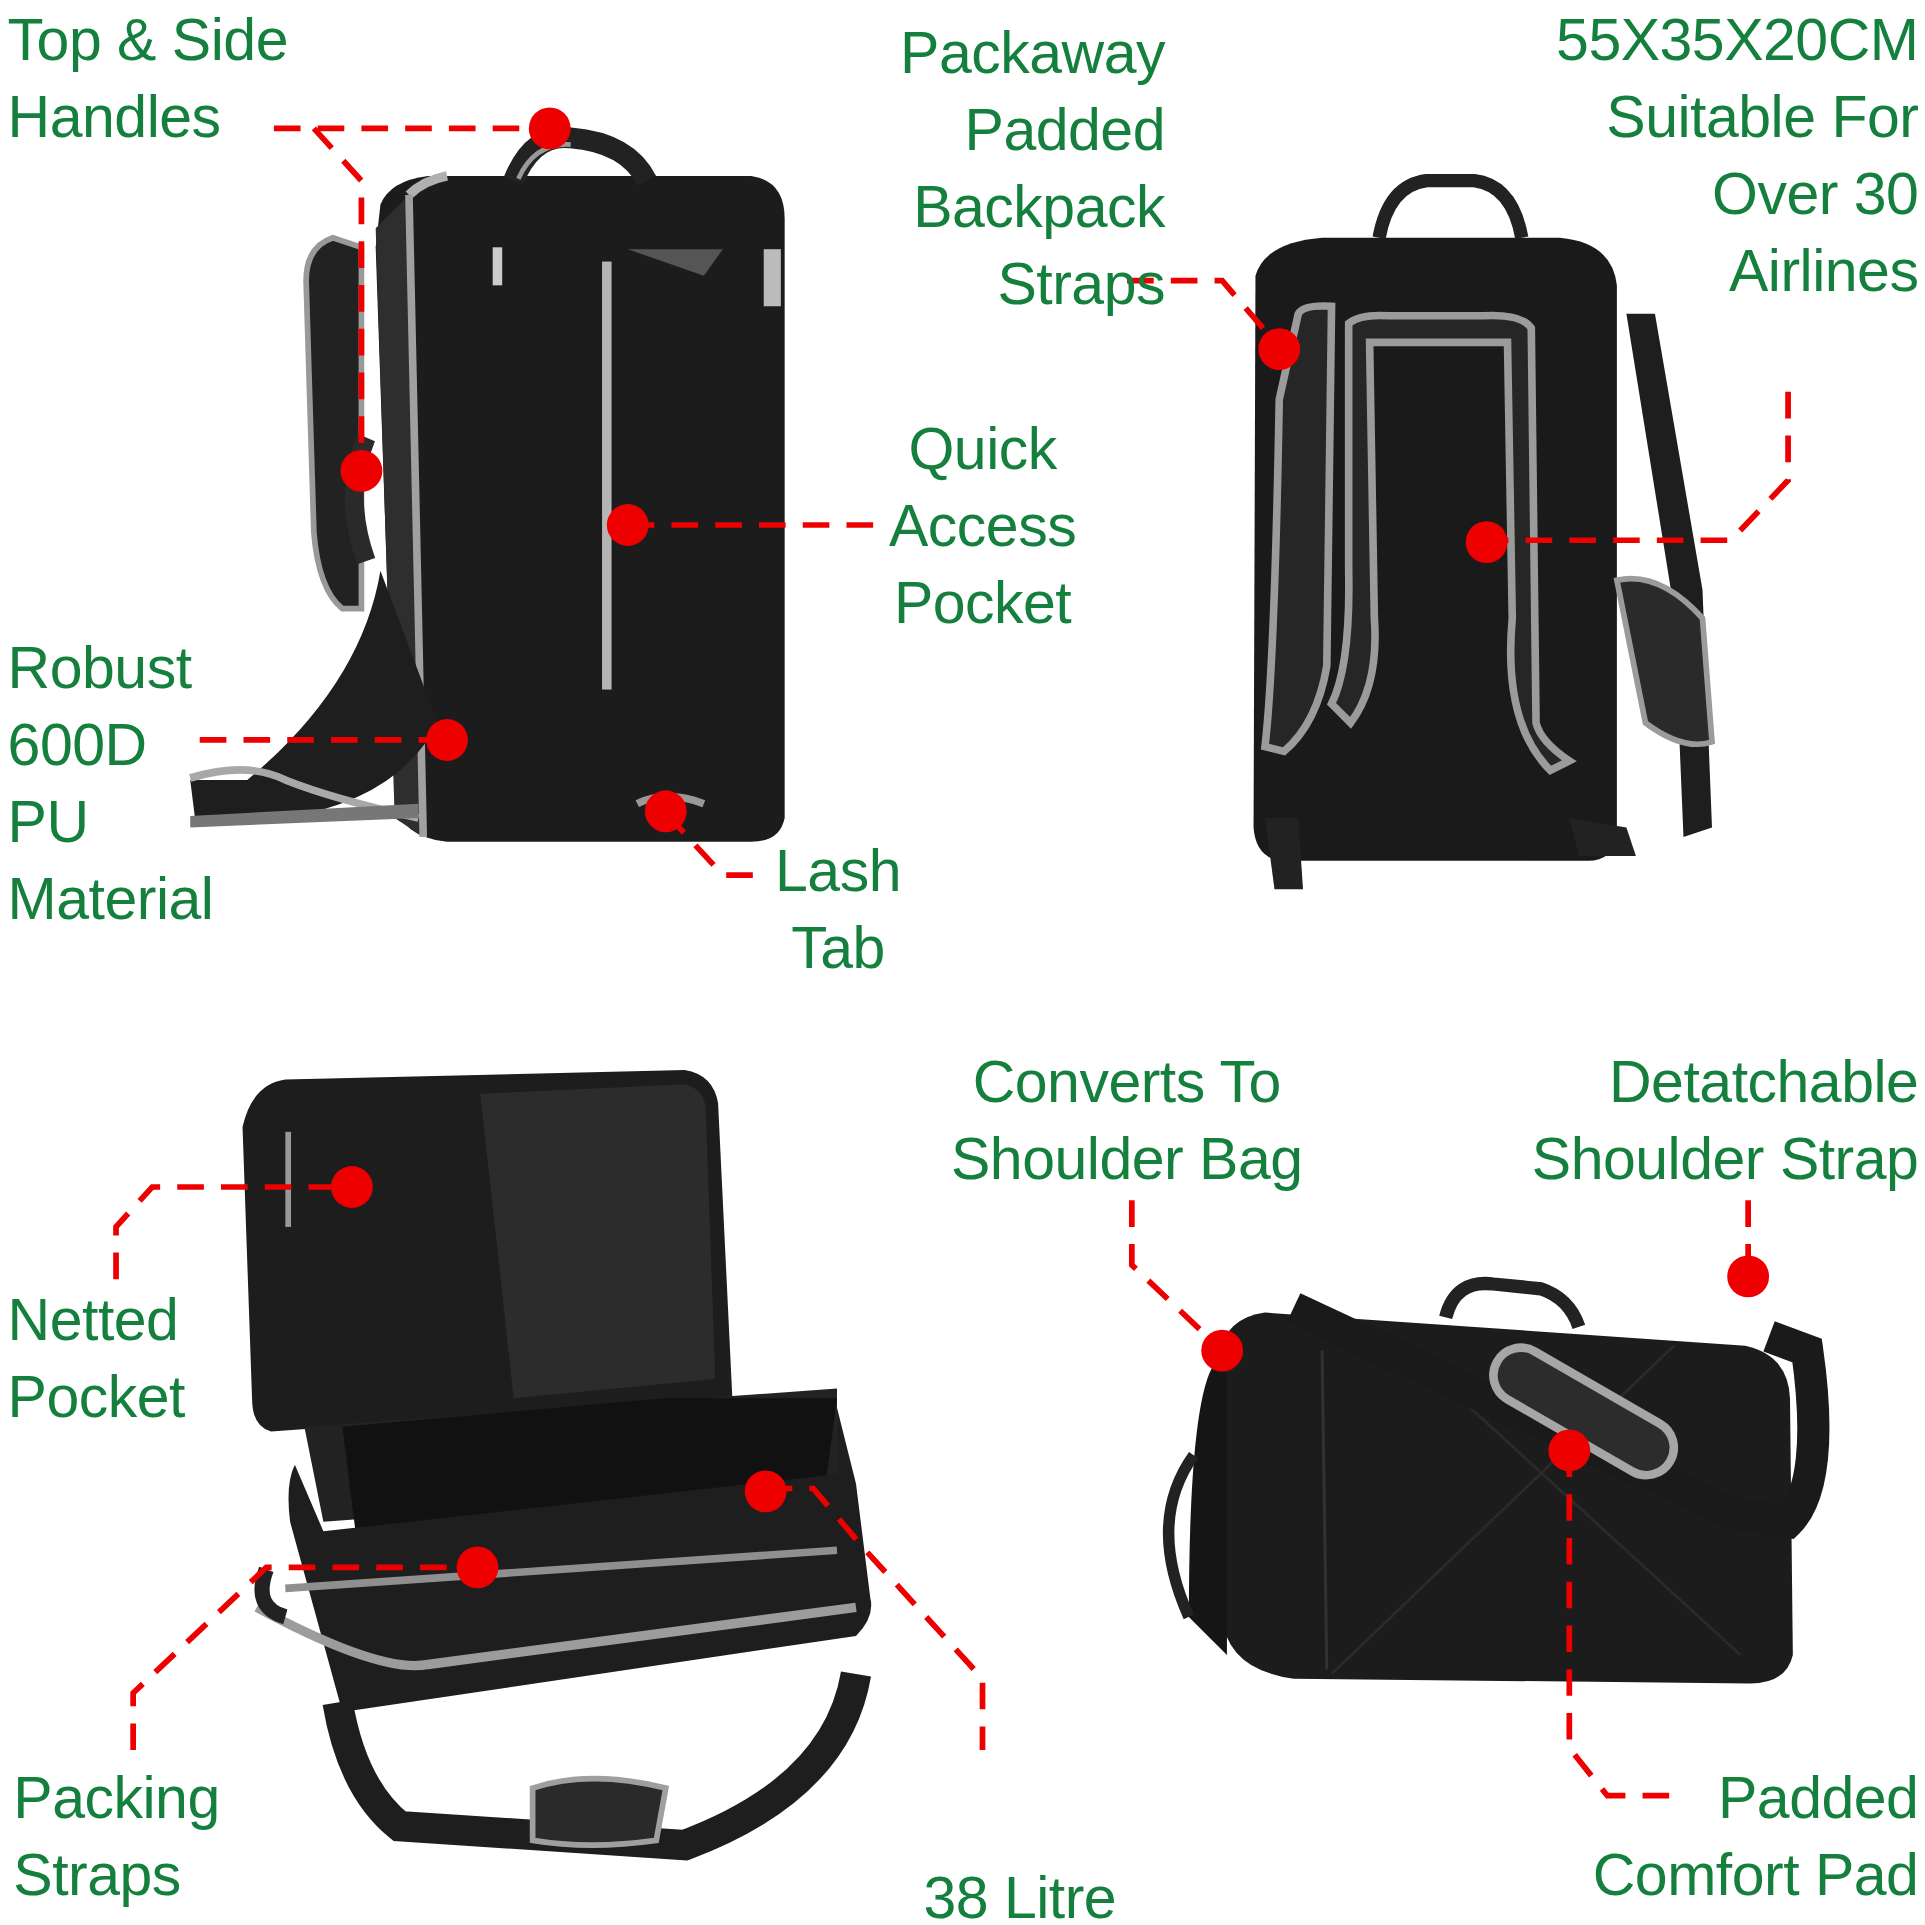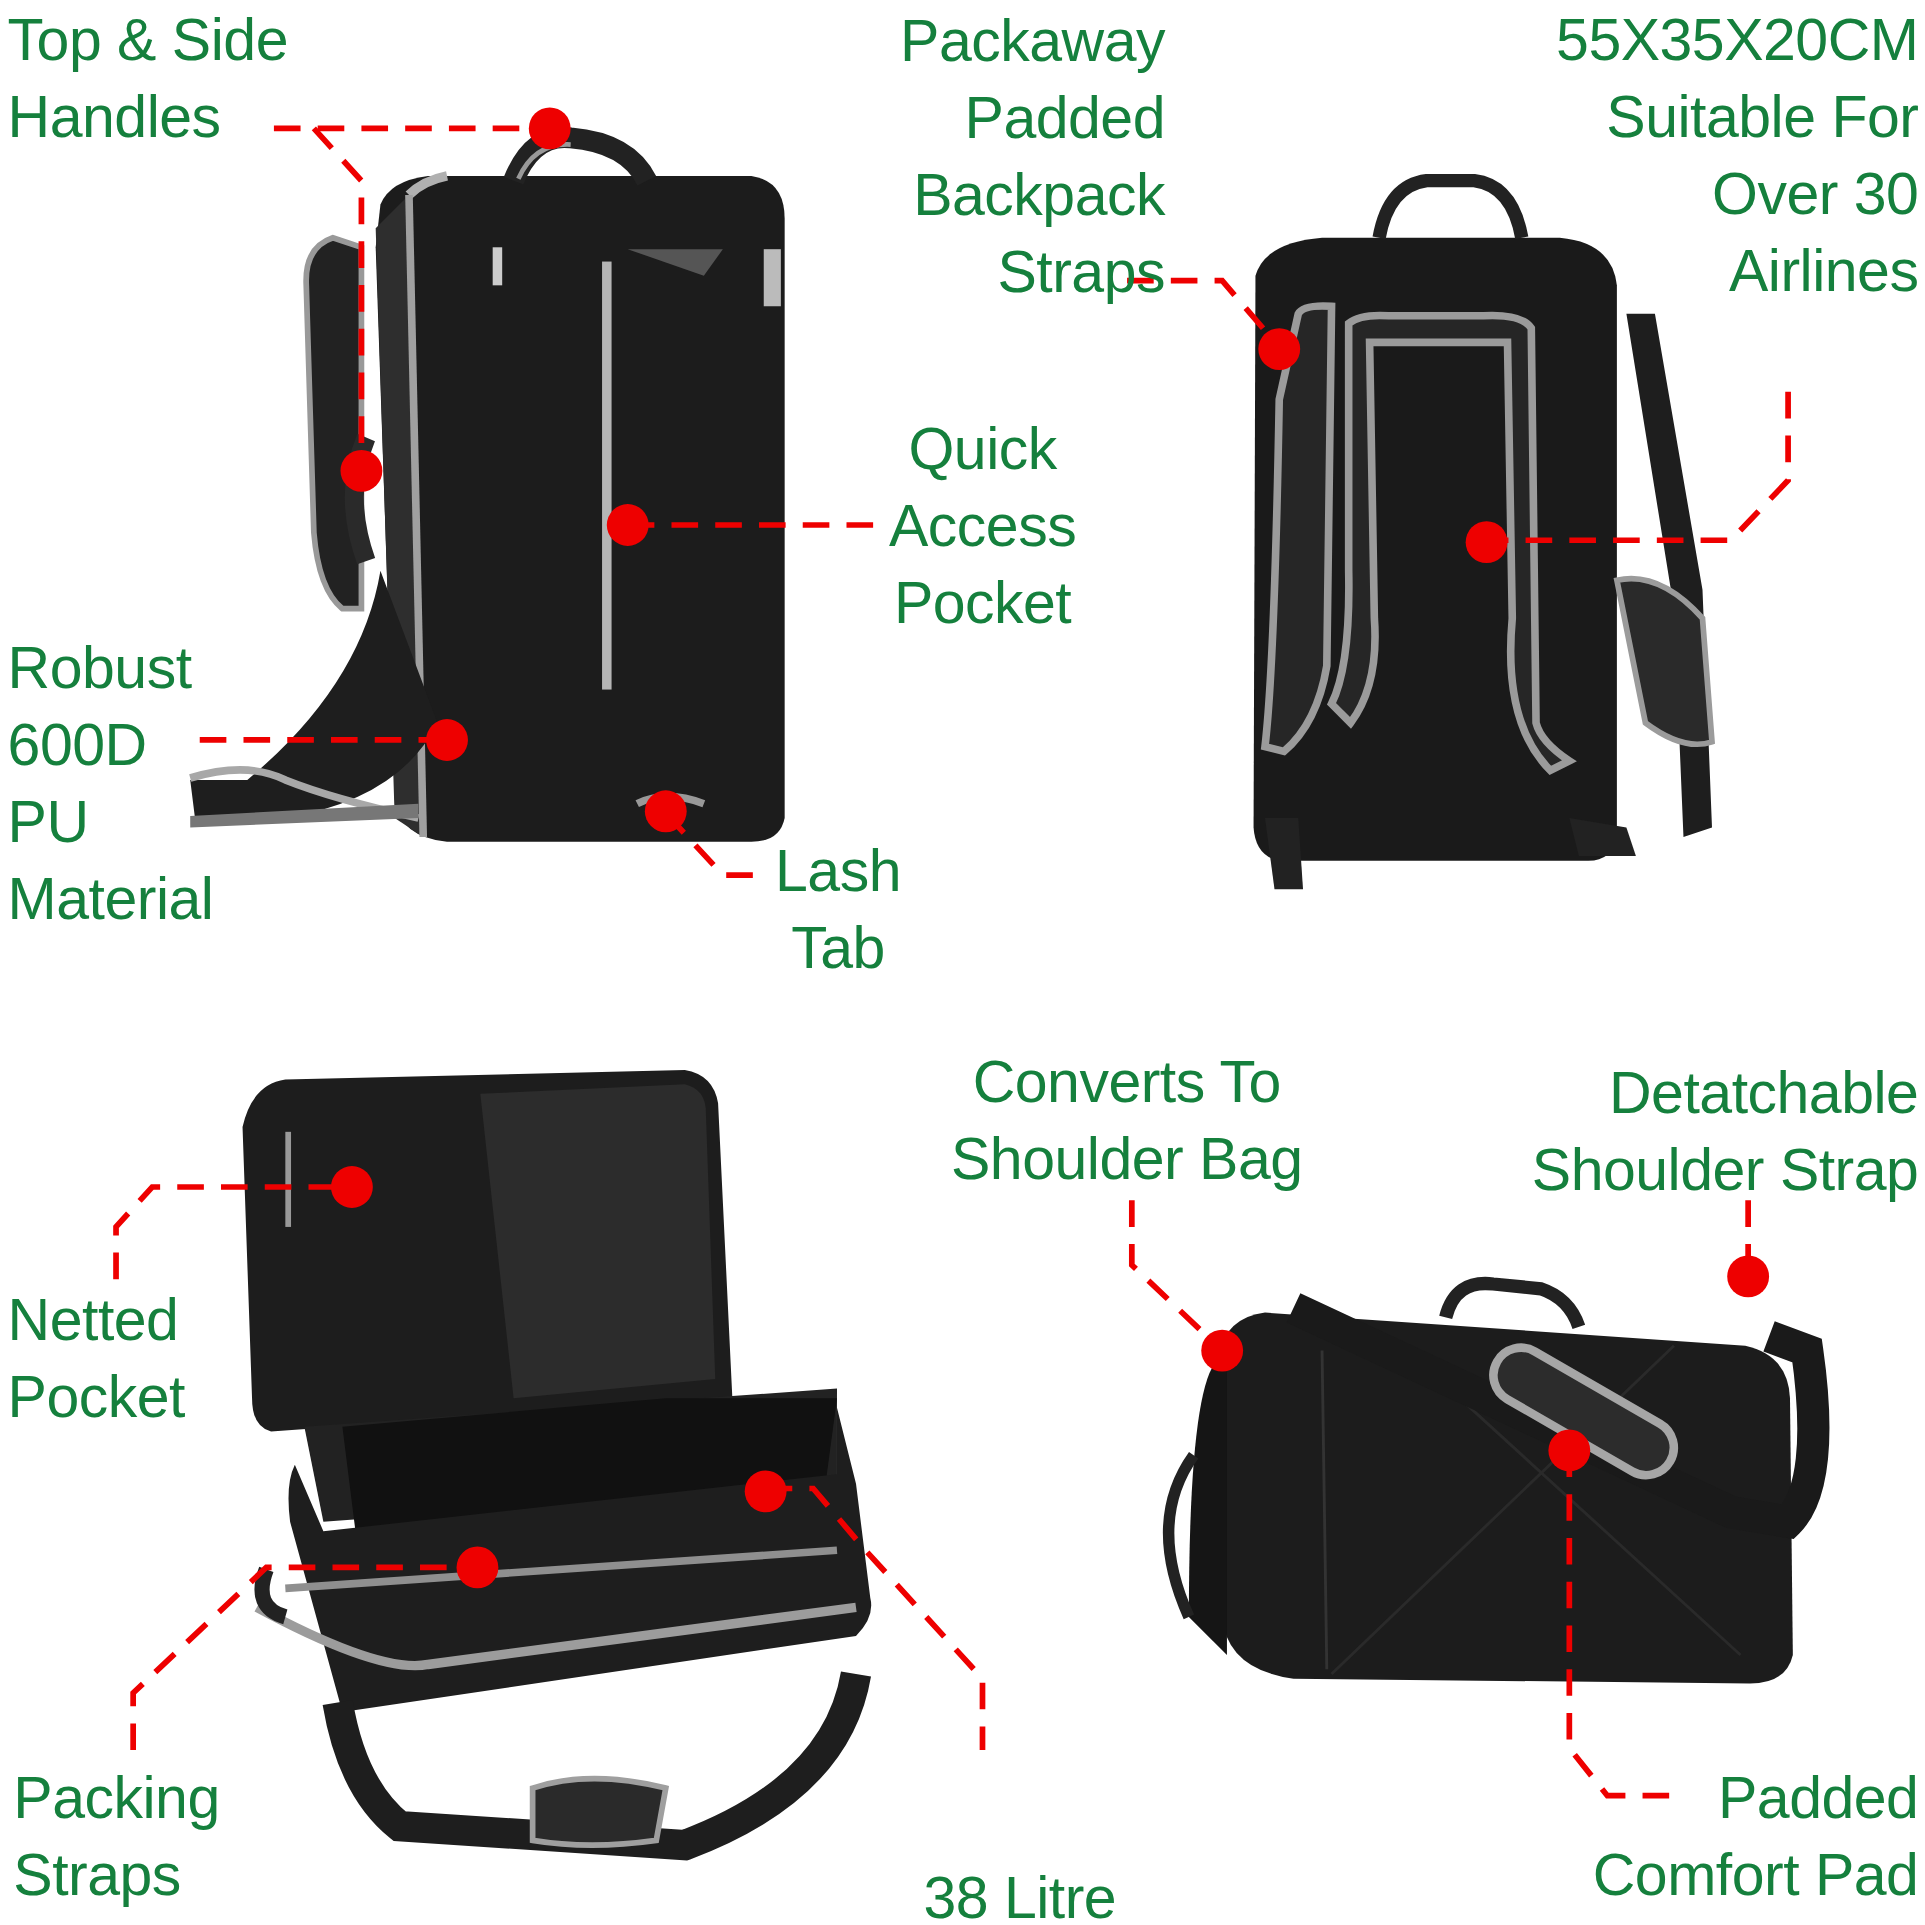--- a/index.html
+++ b/index.html
@@ -158,21 +158,21 @@
   <span>Robust</span>
   <span>600D</span>
   <span>PU</span>
   <span>Material</span>
 </div>
 <div class="label c" style="left:775px; top:833px;">
   <span>Lash</span>
   <span>Tab</span>
 </div>
 
-<div class="label r" style="right:761px; top:3px;">
+<div class="label r" style="right:761px; top:15px;">
   <span>Packaway</span>
   <span>Padded</span>
   <span>Backpack</span>
   <span>Straps</span>
 </div>
 <div class="label r" style="right:7.6px; top:1.9px;margin-left:8px;">
   <span>55X35X20CM</span>
   <span>Suitable For</span>
   <span>Over 30</span>
   <span>Airlines</span>
@@ -188,21 +188,21 @@
 </div>
 <div class="label c" style="left:867px; top:1860px;margin-left:40px;">
   <span>38 Litre</span>
   <span>Capacity</span>
 </div>
 
 <div class="label c" style="left:951px; top:1044px;">
   <span>Converts To</span>
   <span>Shoulder Bag</span>
 </div>
-<div class="label r" style="right:7.6px; top:1044px;margin-top:11px;">
+<div class="label r" style="right:7.6px; top:1044px;">
   <span>Detatchable</span>
   <span>Shoulder Strap</span>
 </div>
 <div class="label r" style="right:7.6px; top:1760px;">
   <span>Padded</span>
   <span>Comfort Pad</span>
 </div>
 
 
 </body></html>

